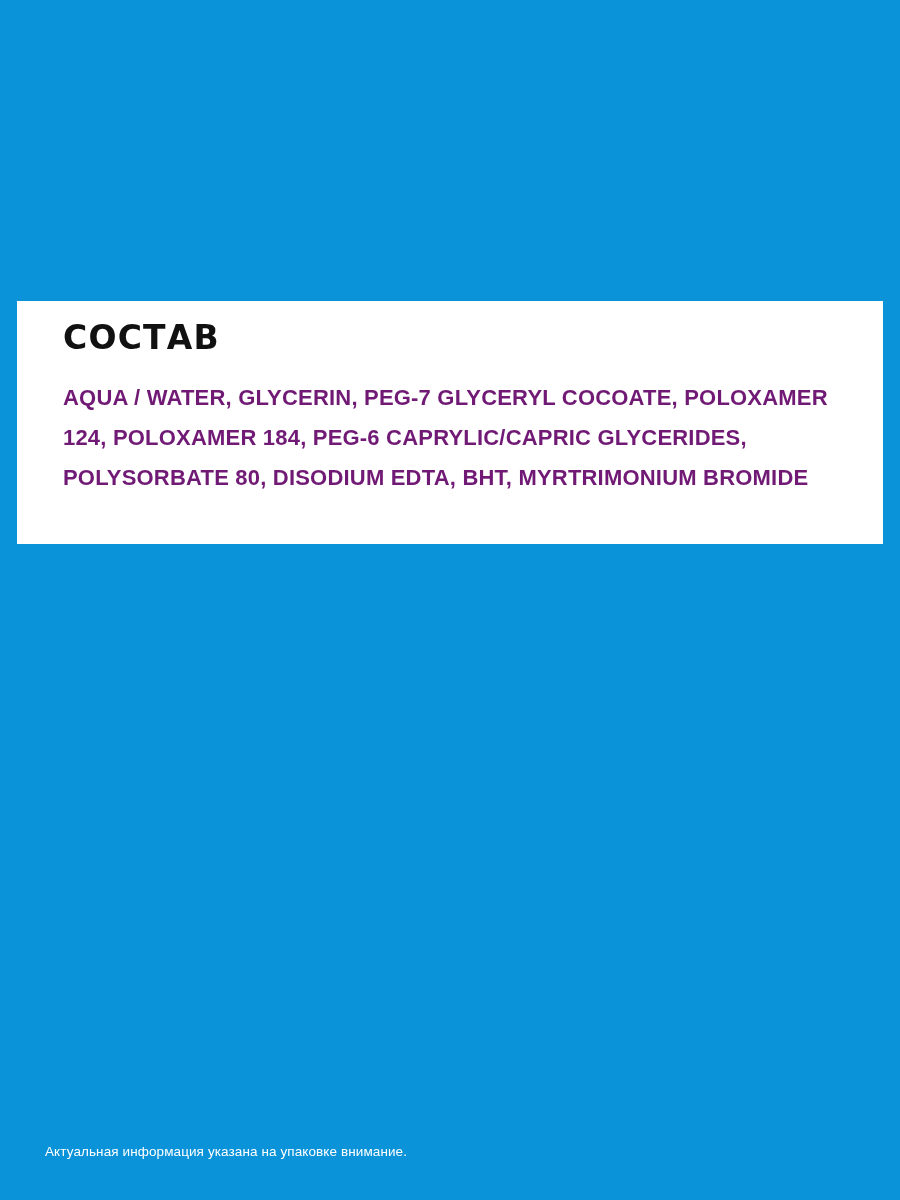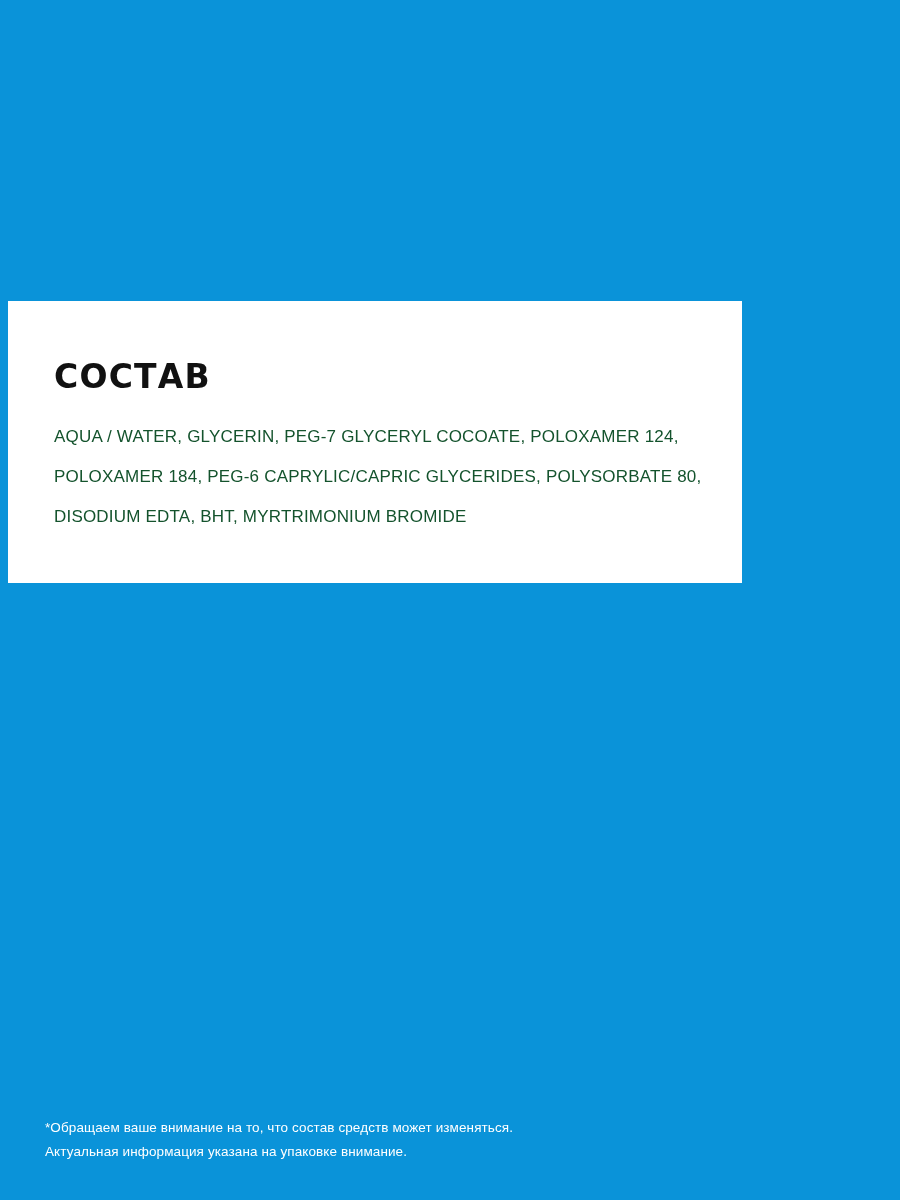--- a/index.html
+++ b/index.html
@@ -14,44 +14,44 @@
     overflow: hidden;
     position: relative;
   }
   .page {
     position: absolute;
     inset: 0;
     background: #0a93d9;
   }
   .ingredients-card {
     position: absolute;
-    left: 8px;
+    left: 17px;
     top: 301px;
-    width: 734px;
+    width: 866px;
     background: #ffffff;
-    padding: 59px 40px 46px 46px;
+    padding: 20px 40px 46px 46px;
     box-sizing: border-box;
   }
   .card-title {
     font-family: "DejaVu Sans", sans-serif;
     font-weight: bold;
     font-size: 33px;
     letter-spacing: 1.2px;
     color: #111111;
     margin: 0 0 22px 0;
     line-height: 1.05;
   }
   .ingredients-text {
     font-family: "Liberation Sans", sans-serif;
-    font-size: 17px;
+    font-size: 22px;
     line-height: 40px;
     letter-spacing: 0.2px;
-    color: #14532d;
+    color: #701a75;
     margin: 0;
-    font-weight: 400;
+    font-weight: 700;
     max-width: 790px;
   }
   .disclaimer {
     position: absolute;
     left: 45px;
     bottom: 36px;
     width: 700px;
   }
   .disclaimer p {
     margin: 0;
@@ -66,17 +66,16 @@
 <body>
 
 <div class="page">
 
   <section class="ingredients-card">
     <h1 class="card-title">СОСТАВ</h1>
     <p class="ingredients-text">AQUA / WATER, GLYCERIN, PEG-7 GLYCERYL COCOATE, POLOXAMER 124, POLOXAMER 184, PEG-6 CAPRYLIC/CAPRIC GLYCERIDES, POLYSORBATE 80, DISODIUM EDTA, BHT, MYRTRIMONIUM BROMIDE</p>
   </section>
 
   <div class="disclaimer">
-    <p>*Обращаем ваше внимание на то, что состав средств может изменяться.</p>
     <p>Актуальная информация указана на упаковке внимание.</p>
   </div>
 
 </div>
 
 </body></html>

